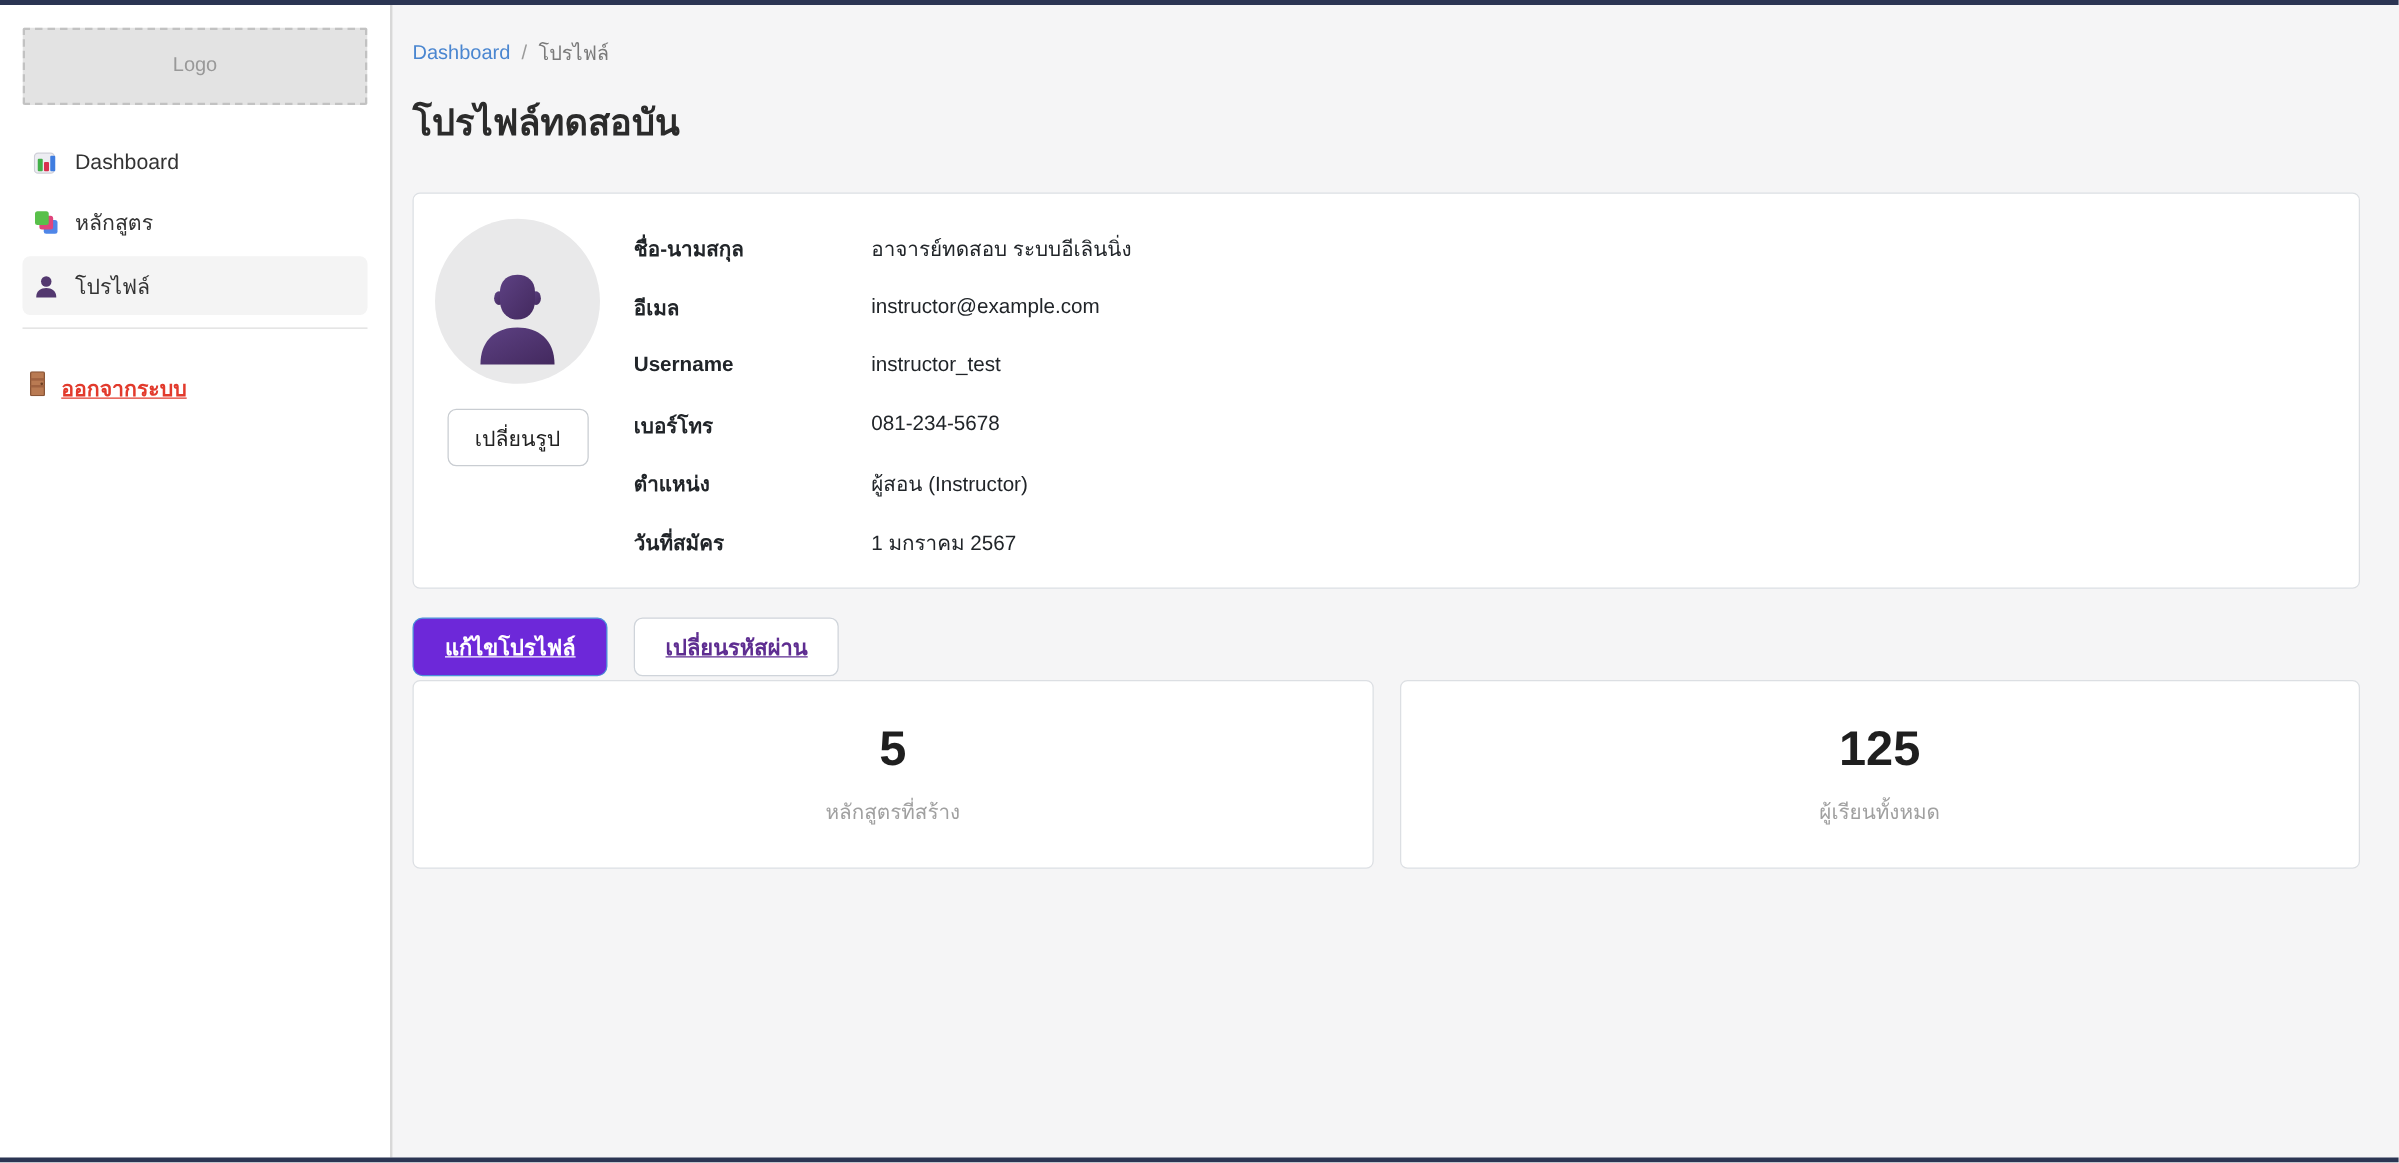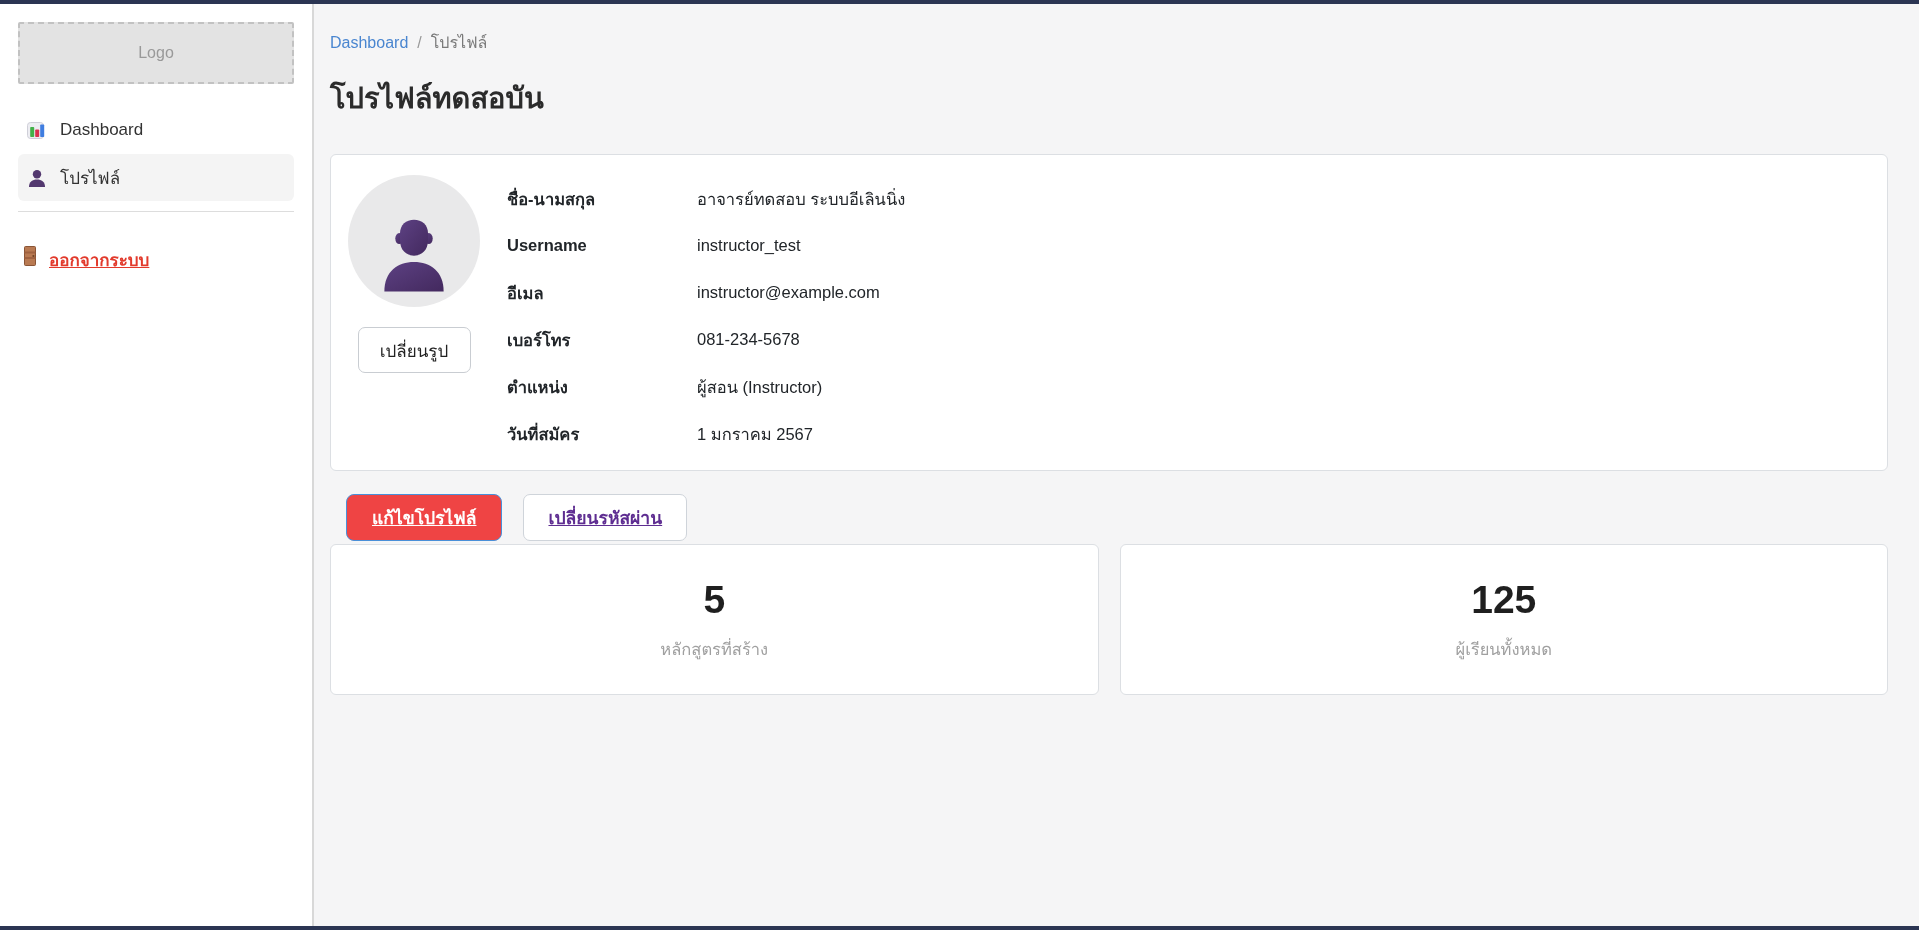--- a/index.html
+++ b/index.html
@@ -64,22 +64,22 @@
     font-family:inherit;
   }
   .fields { margin-left:27px; flex:1; }
   .field-row { display:flex; height:47px; align-items:center; }
   .field-label { width:190px; font-weight:bold; font-size:16.5px; color:#212529; }
   .field-value { font-size:16.5px; color:#212529; }
 
   .actions-row { margin-top:23px; display:flex; gap:21px; }
   .btn { font-family:inherit; font-size:17.5px; font-weight:bold; height:47px; cursor:pointer; }
   .btn-primary {
-    background:#ef4444; color:#fff; border:1px solid #4a90d9; border-radius:8px;
-    padding:0 25px; text-decoration:underline;margin-left:16px;
+    background:#6d28d9; color:#fff; border:1px solid #4a90d9; border-radius:8px;
+    padding:0 25px; text-decoration:underline;
   }
   .btn-secondary {
     background:#fff; color:#5e2d91; border:1px solid #cfd4da; border-radius:7px;
     padding:0 24px; text-decoration:underline;
   }
 
   .stats-row { margin-top:3px; display:flex; gap:21px; }
   .stat-card {
     flex:1 1 0; height:151px; background:#fff;
     border:1px solid #dcdfe3; border-radius:6px;
@@ -106,20 +106,30 @@
         <svg viewBox="0 0 20 20" width="20" height="20">
           <rect x="0.5" y="2.5" width="16" height="16" rx="3" fill="#ededf2" stroke="#cfcfd8"></rect>
           <rect x="3.2" y="7" width="4" height="10" rx="0.8" fill="#43b049"></rect>
           <rect x="8.2" y="9.5" width="4" height="7.5" rx="0.8" fill="#d8314f"></rect>
           <rect x="13.2" y="4.5" width="4" height="12.5" rx="0.8" fill="#3f7de0"></rect>
         </svg>
       </span>
       <span>Dashboard</span>
     </div>
 
+    <div class="nav-item">
+      <span class="ico">
+        <svg viewBox="0 0 20 20" width="20" height="20">
+          <rect x="8" y="8" width="11" height="11" rx="2" fill="#4f86e8"></rect>
+          <rect x="4.5" y="4.5" width="11" height="11" rx="2" fill="#e0457b"></rect>
+          <rect x="1" y="1" width="11" height="11" rx="2" fill="#59c04a"></rect>
+        </svg>
+      </span>
+      <span>หลักสูตร</span>
+    </div>
 
     <div class="nav-item active">
       <span class="ico">
         <svg viewBox="0 0 20 20" width="20" height="20">
           <circle cx="10" cy="6.2" r="4.2" fill="#53386f"></circle>
           <path d="M2 18.5c0-4.6 3.6-7.1 8-7.1s8 2.5 8 7.1v0.5H2z" fill="#53386f"></path>
         </svg>
       </span>
       <span>โปรไฟล์</span>
     </div>
@@ -167,26 +177,26 @@
       </div>
       <button class="change-photo-btn">เปลี่ยนรูป</button>
     </div>
 
     <div class="fields">
       <div class="field-row">
         <span class="field-label">ชื่อ-นามสกุล</span>
         <span class="field-value">อาจารย์ทดสอบ ระบบอีเลินนิ่ง</span>
       </div>
       <div class="field-row">
+        <span class="field-label">อีเมล</span>
+        <span class="field-value">instructor@example.com</span>
+      </div>
+      <div class="field-row">
         <span class="field-label">Username</span>
         <span class="field-value">instructor_test</span>
-      </div>
-      <div class="field-row">
-        <span class="field-label">อีเมล</span>
-        <span class="field-value">instructor@example.com</span>
       </div>
       <div class="field-row">
         <span class="field-label">เบอร์โทร</span>
         <span class="field-value">081-234-5678</span>
       </div>
       <div class="field-row">
         <span class="field-label">ตำแหน่ง</span>
         <span class="field-value">ผู้สอน (Instructor)</span>
       </div>
       <div class="field-row">

